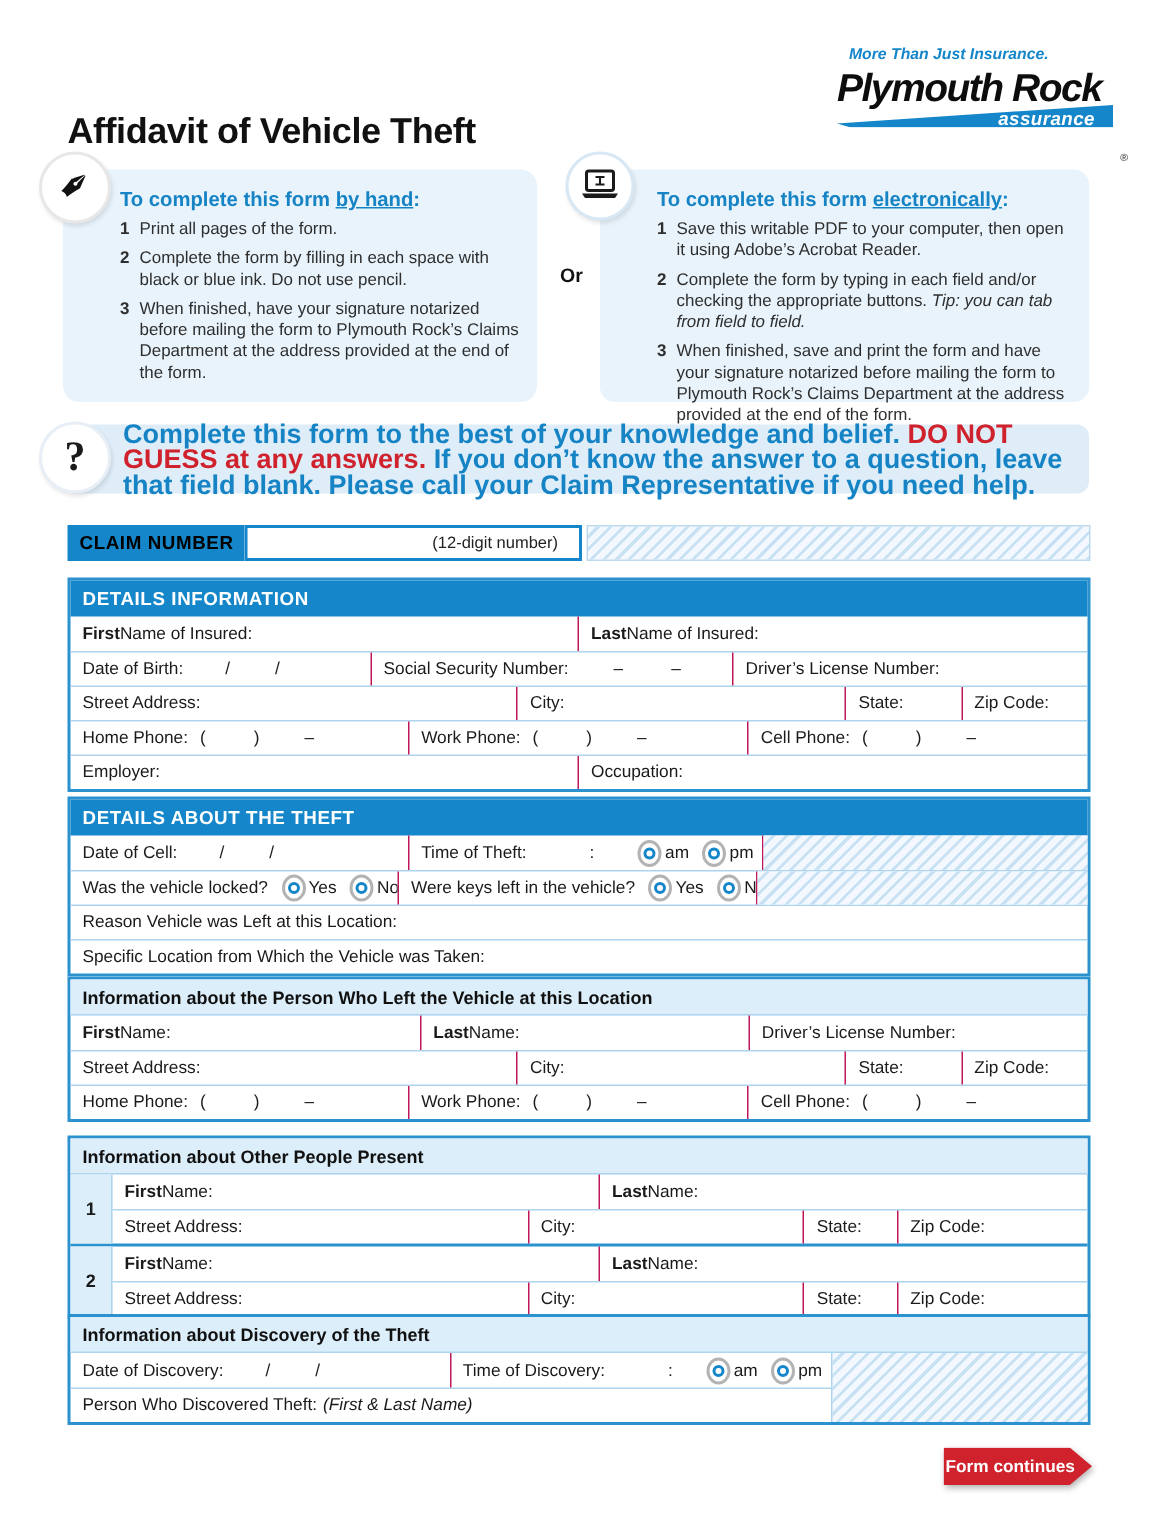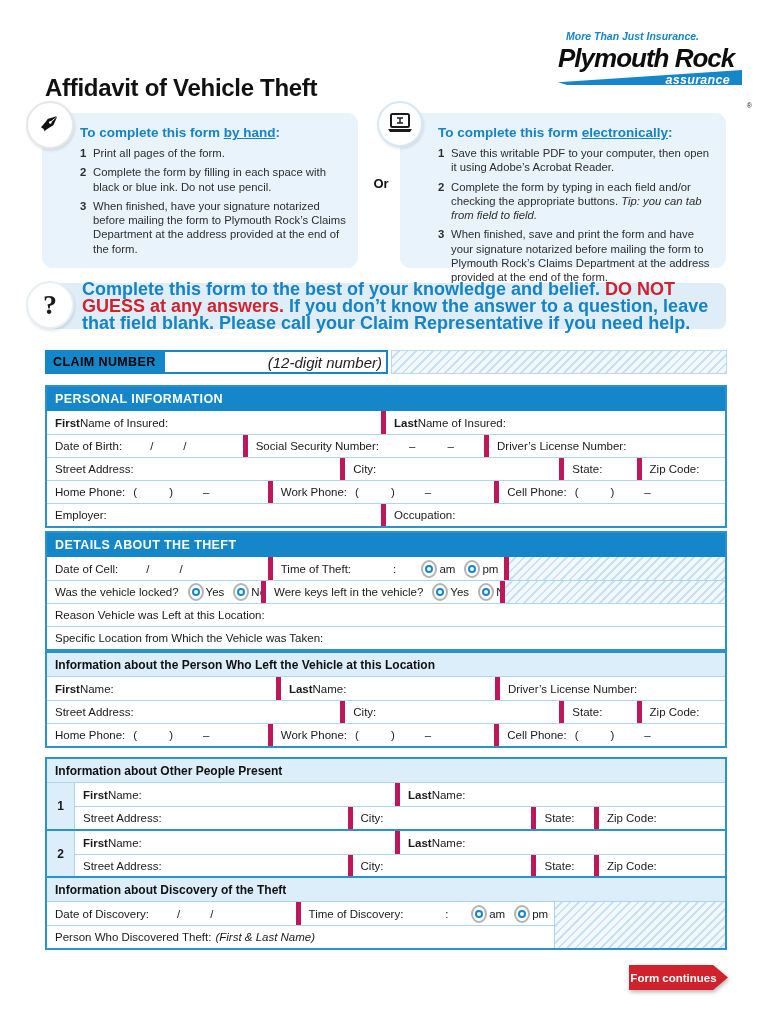--- a/index.html
+++ b/index.html
@@ -37,31 +37,31 @@
             display:flex; align-items:center; padding-left:40px; padding-right:14px; }
   .notice p { font-size:18px; line-height:17px; font-weight:bold; color:#1583c4; }
   .notice .warn { color:#d0222d; }
   #q-circle { left:26px; top:281px; width:48px; height:48px; border:2px solid #e7eef5; }
   #q-circle .glyph { font-size:28px; font-weight:bold; color:#1a1a1a; font-family:"Liberation Serif", serif; }
 
   
   #claim-row { position:absolute; left:45px; top:350px; width:682px; height:24px; display:flex; }
   .claim-label { width:118px; background:#1486c9; color:#000000; font-weight:bold; font-size:12.5px; letter-spacing:0.4px; line-height:24px; padding-left:8px; flex:none; }
   .claim-input { width:225px; flex:none; background:#fff; border:2px solid #1486c9; display:flex; align-items:center; justify-content:flex-end; }
-  .claim-input .hint { font-style:italic; font-size:15px; color:#222; padding-right:4px; }
+  .claim-input .hint { font-size:11px; color:#222; padding-right:14px; }
   .hatch { background:repeating-linear-gradient(135deg,#f2f8fd 0px,#f2f8fd 4px,#c9e2f3 4px,#c9e2f3 6px); }
   .claim-hatch { flex:1; margin-left:3px; border:1px solid #bcd9ee; }
 
   
   .block { position:absolute; left:45px; width:682px; border:2px solid #2b92cf; background:#fff; }
   .bar { background:#1486c9; color:#fff; font-weight:bold; font-size:12.5px; letter-spacing:0.4px; height:24px; line-height:24px; padding-left:8px; }
   .subbar { background:#dceefa; color:#111; font-weight:bold; font-size:12px; height:24px; line-height:24px; padding-left:8px; border-bottom:1px solid #aed4ee; }
   .r { display:flex; height:23px; font-size:11.5px; }
   .r + .r { border-top:1px solid #aed4ee; }
-  .c { display:flex; align-items:center; padding-left:8px; border-right:5px solid #be185d; white-space:nowrap; overflow:hidden; min-width:0; }
+  .c { display:flex; align-items:center; padding-left:8px; border-right:1px solid #be185d; white-space:nowrap; overflow:hidden; min-width:0; }
   .c:last-child { border-right:none; }
   .c.hatch { padding:0; }
   .b { font-weight:bold; }
   .mk { color:#1a1a1a; }
   .sl1 { margin-left:28px; } .sl2 { margin-left:30px; }
   .ds1 { margin-left:30px; } .ds2 { margin-left:32px; }
   .pp { margin-left:8px; } .pc { margin-left:32px; } .pd { margin-left:30px; }
   .co { margin-left:42px; }
   .rgroup { margin-left:auto; display:flex; align-items:center; padding-right:6px; }
   .radio { width:16px; height:18px; border:2px solid #b3b3b3; border-radius:50%; background:#fff; display:inline-flex; align-items:center; justify-content:center; margin:0 2px 0 9px; flex:none; }
@@ -156,21 +156,21 @@
 
   <div id="claim-row">
     <div class="claim-label">CLAIM NUMBER</div>
     <div class="claim-input">
         <span class="hint">(12-digit number)</span>
       </div>
     <div class="claim-hatch hatch"></div>
   </div>
 
   <div class="block" style="top:385px;">
-    <div class="bar">PERSONAL INFORMATION</div>
+    <div class="bar">DETAILS INFORMATION</div>
     <div class="r">
       <div class="c" style="width:50%">
           <span class="b">First</span>
           <span> Name of Insured:</span>
         </div>
       <div class="c" style="width:50%">
           <span class="b">Last</span>
           <span> Name of Insured:</span>
         </div>
     </div>

